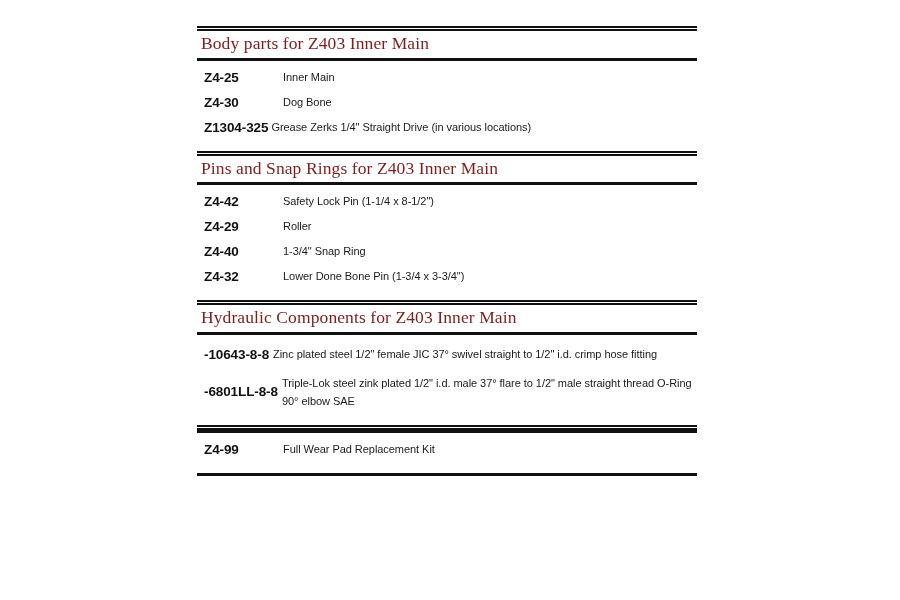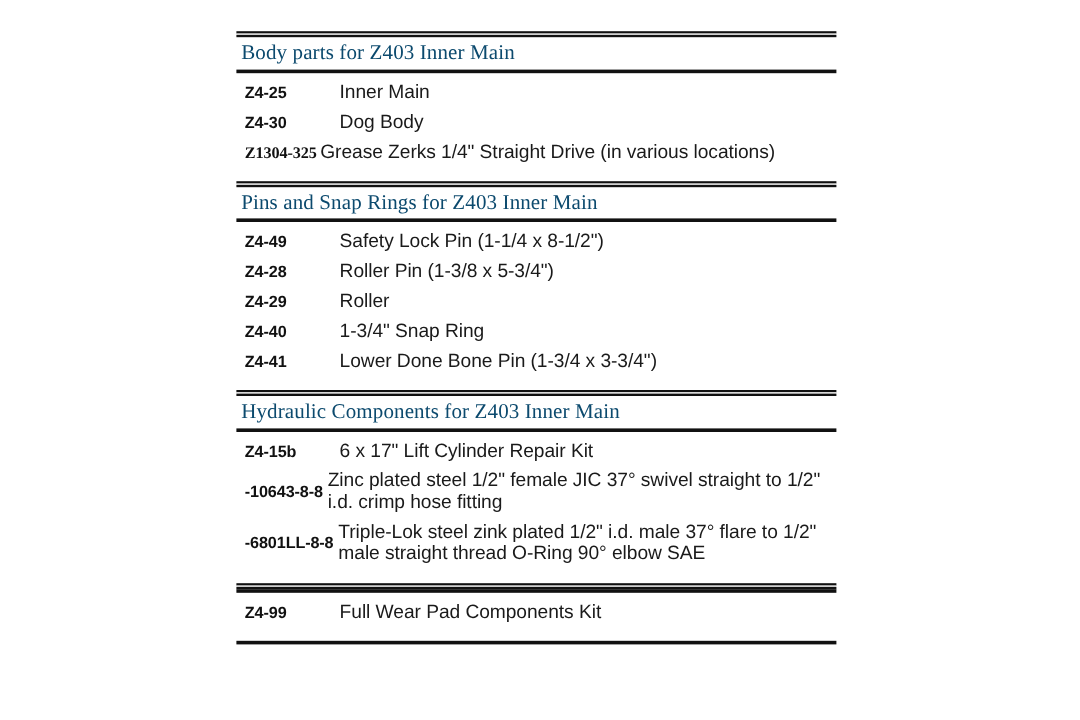--- a/index.html
+++ b/index.html
@@ -43,21 +43,21 @@
     background: #111111;
   }
 
   
   .section-heading {
     font-family: "Liberation Serif", serif;
     font-size: 17.5px;
     font-weight: 400;
     line-height: 1;
     padding: 4px 0 5px 4px;
-    color: #0c4a6e;
+    color: #7f1d1d;
     letter-spacing: 0.1px;
     white-space: nowrap;
   }
 
   
   .rows {
     padding-top: 4px;
     padding-bottom: 11px;
   }
   .row {
@@ -70,21 +70,21 @@
     font-weight: bold;
     color: #111111;
     white-space: nowrap;
     flex: 0 0 auto;
     min-width: 82px;
     padding-left: 7px;
     box-sizing: border-box;
     letter-spacing: -0.1px;
   }
   .row .desc {
-    font-size: 16px;
+    font-size: 11px;
     font-weight: 400;
     color: #1a1a1a;
     padding-left: 4px;
     flex: 1 1 auto;
     letter-spacing: -0.05px;
   }
   
   .row.single .pn {
     width: 86px;
     min-width: 86px;
@@ -93,21 +93,20 @@
     padding-left: 0;
   }
   .row.single {
     line-height: 25px;
   }
   
   .row.single.wide .pn {
     width: auto;
     min-width: 0;
     padding-right: 3px;
-    font-family: Liberation Serif, serif;
   }
   
   .row.multi {
     align-items: center;
     padding: 3px 0 4px 0;
   }
   .row.multi .pn {
     width: auto;
     min-width: 0;
     padding-right: 4px;
@@ -129,90 +128,82 @@
       </div>
       <div class="section-heading">Body parts for Z403 Inner Main</div>
       <div class="rule-thick"></div>
       <div class="rows">
         <div class="row single">
           <div class="pn">Z4-25</div>
           <div class="desc">Inner Main</div>
         </div>
         <div class="row single">
           <div class="pn">Z4-30</div>
-          <div class="desc">Dog Body</div>
+          <div class="desc">Dog Bone</div>
         </div>
         <div class="row single wide">
           <div class="pn">Z1304-325</div>
           <div class="desc">Grease Zerks 1/4" Straight Drive (in various locations)</div>
         </div>
       </div>
     </div>
     <div class="section">
       <div class="rule-double">
         <div class="a"></div>
         <div class="b"></div>
         <div class="c"></div>
       </div>
       <div class="section-heading">Pins and Snap Rings for Z403 Inner Main</div>
       <div class="rule-thick"></div>
       <div class="rows">
         <div class="row single">
-          <div class="pn">Z4-49</div>
+          <div class="pn">Z4-42</div>
           <div class="desc">Safety Lock Pin (1-1/4 x 8-1/2")</div>
-        </div>
-        <div class="row single">
-          <div class="pn">Z4-28</div>
-          <div class="desc">Roller Pin (1-3/8 x 5-3/4")</div>
         </div>
         <div class="row single">
           <div class="pn">Z4-29</div>
           <div class="desc">Roller</div>
         </div>
         <div class="row single">
           <div class="pn">Z4-40</div>
           <div class="desc">1-3/4" Snap Ring</div>
         </div>
         <div class="row single">
-          <div class="pn">Z4-41</div>
+          <div class="pn">Z4-32</div>
           <div class="desc">Lower Done Bone Pin (1-3/4 x 3-3/4")</div>
         </div>
       </div>
     </div>
     <div class="section">
       <div class="rule-double">
         <div class="a"></div>
         <div class="b"></div>
         <div class="c"></div>
       </div>
       <div class="section-heading">Hydraulic Components for Z403 Inner Main</div>
       <div class="rule-thick"></div>
       <div class="rows">
-        <div class="row single">
-          <div class="pn">Z4-15b</div>
-          <div class="desc">6 x 17" Lift Cylinder Repair Kit</div>
-        </div>
         <div class="row multi wide">
           <div class="pn">-10643-8-8</div>
           <div class="desc">Zinc plated steel 1/2" female JIC 37° swivel straight to 1/2" i.d. crimp hose fitting</div>
         </div>
         <div class="row multi wide">
           <div class="pn">-6801LL-8-8</div>
           <div class="desc">Triple-Lok steel zink plated 1/2" i.d. male 37° flare to 1/2" male straight thread O-Ring 90° elbow SAE</div>
         </div>
       </div>
     </div>
     <div class="section">
       <div class="rule-double">
         <div class="a"></div>
         <div class="b"></div>
         <div class="c"></div>
       </div>
       <div class="rule-thick"></div>
       <div class="rows">
         <div class="row single">
           <div class="pn">Z4-99</div>
-          <div class="desc">Full Wear Pad Components Kit</div>
+          <div class="desc">Full Wear Pad Replacement Kit</div>
         </div>
       </div>
       <div class="rule-thick"></div>
     </div>
   </div>
 
 </body></html>

